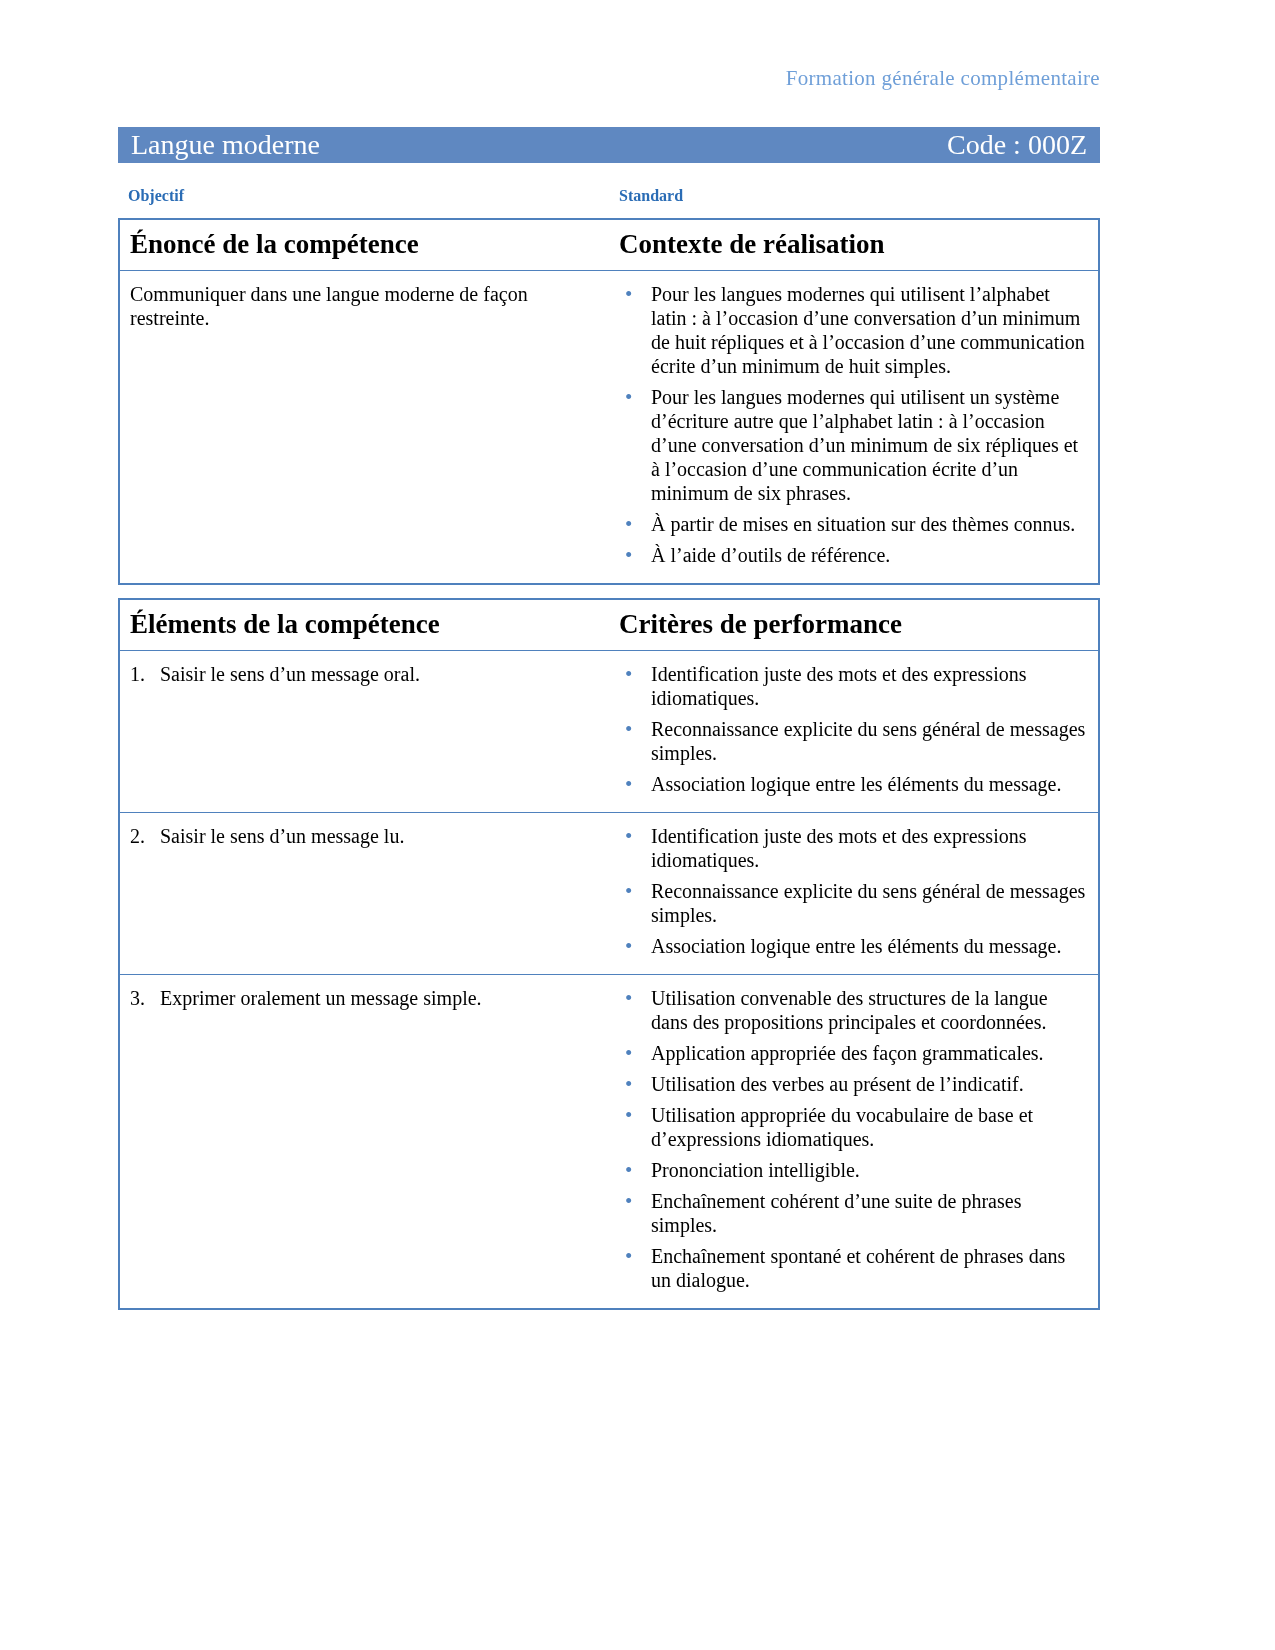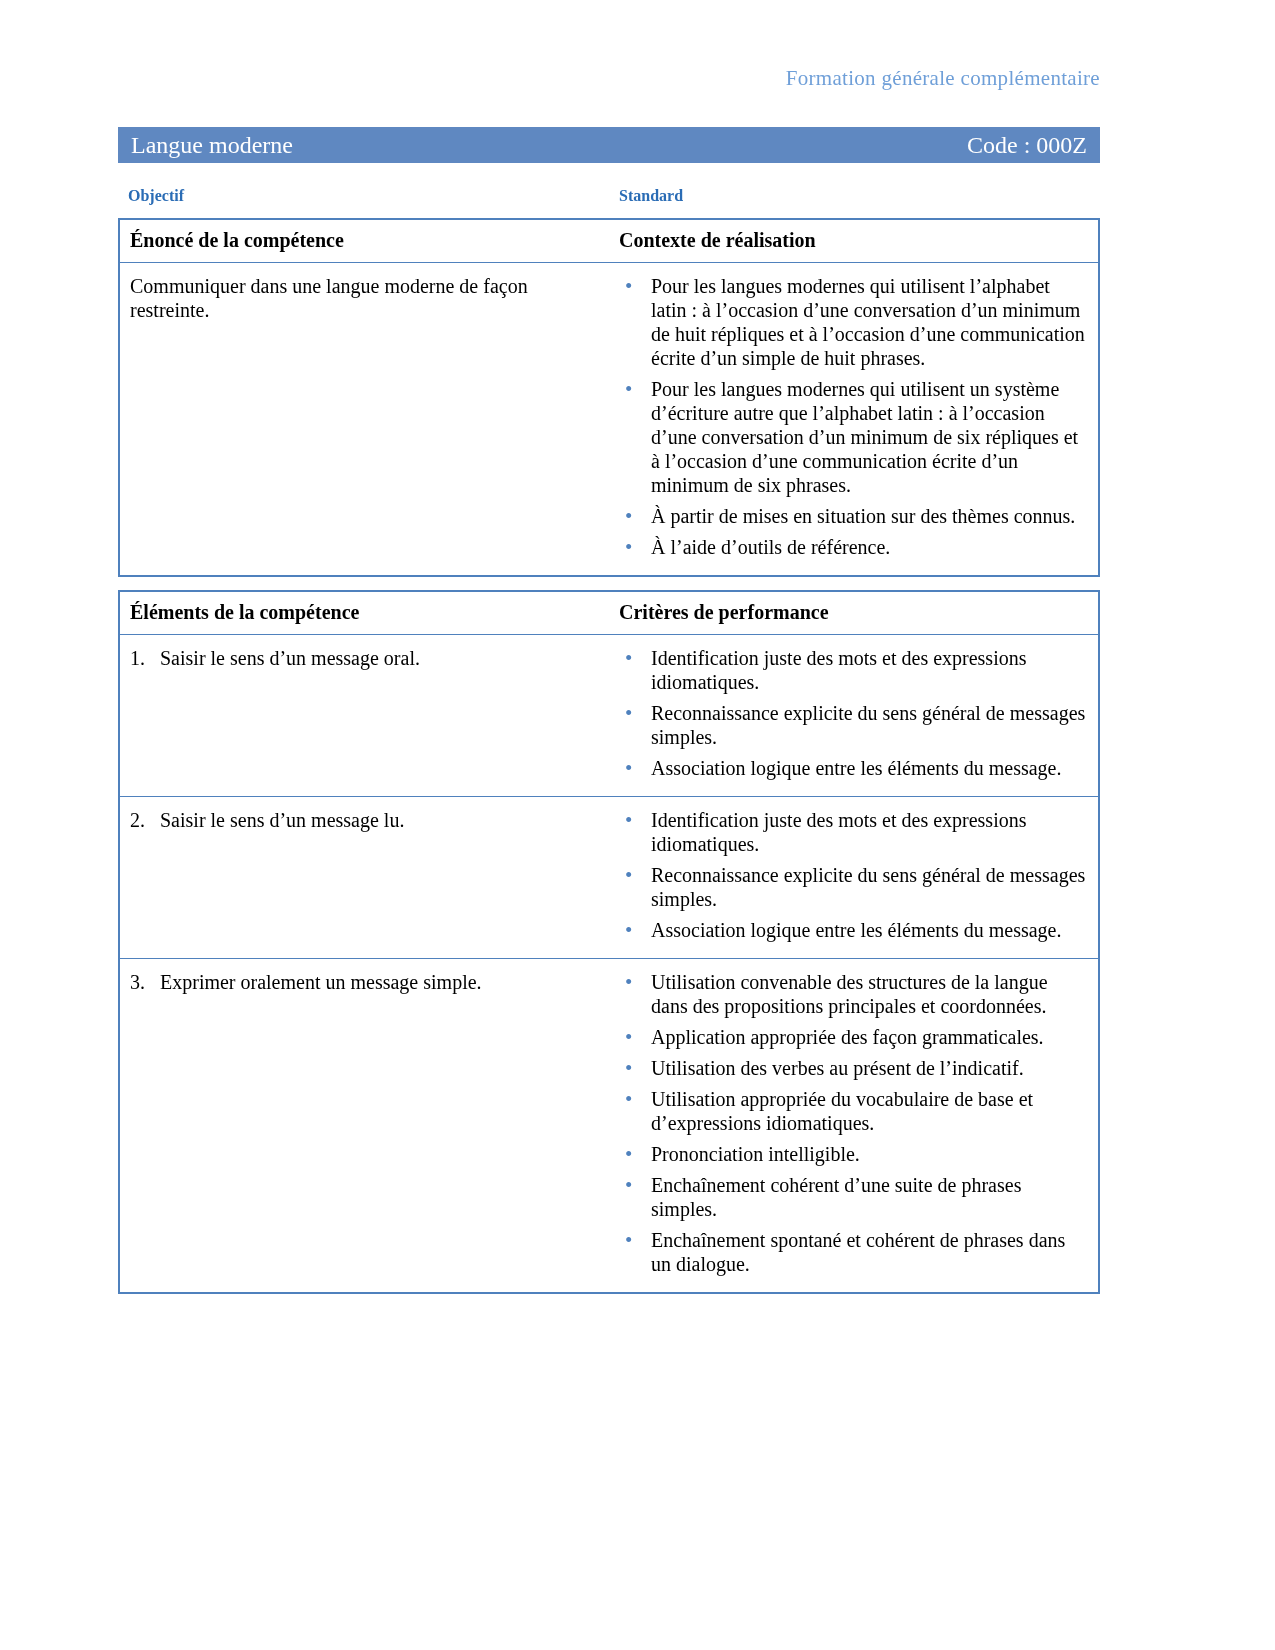--- a/index.html
+++ b/index.html
@@ -32,21 +32,21 @@
   }
   .banner {
     margin-top: 36px;
     height: 36px;
     background: #5f88c1;
     color: #ffffff;
     display: flex;
     justify-content: space-between;
     align-items: center;
     padding: 0 13px;
-    font-size: 24px;
+    font-size: 28px;
     box-sizing: border-box;
   }
   .col-headings {
     display: flex;
     margin-top: 24px;
   }
   .col-headings .h-cell {
     width: 50%;
     font-size: 16px;
     font-weight: bold;
@@ -59,21 +59,21 @@
     width: 100%;
     border-collapse: collapse;
     border: 2px solid #4f81bd;
     margin-top: 13px;
     table-layout: fixed;
   }
   table.comp-table th {
     width: 50%;
     text-align: left;
     vertical-align: top;
-    font-size: 20px;
+    font-size: 27px;
     font-weight: bold;
     color: #000000;
     padding: 9px 12px 10px 10px;
     border-bottom: 1px solid #4f81bd;
   }
   table.comp-table td {
     vertical-align: top;
     text-align: left;
     font-size: 20px;
     line-height: 24px;
@@ -149,21 +149,21 @@
         <tr>
           <th>Énoncé de la compétence</th>
           <th>Contexte de réalisation</th>
         </tr>
       </thead>
       <tbody>
           <tr class="body-row">
             <td class="left-cell"><span>Communiquer dans une langue moderne de façon restreinte.</span></td>
             <td class="right-cell">
               <ul class="bullets">
-                <li>Pour les langues modernes qui utilisent l’alphabet latin : à l’occasion d’une conversation d’un minimum de huit répliques et à l’occasion d’une communication écrite d’un simple de huit phrases.</li>
+                <li>Pour les langues modernes qui utilisent l’alphabet latin : à l’occasion d’une conversation d’un minimum de huit répliques et à l’occasion d’une communication écrite d’un minimum de huit simples.</li>
                 <li>Pour les langues modernes qui utilisent un système d’écriture autre que l’alphabet latin : à l’occasion d’une conversation d’un minimum de six répliques et à l’occasion d’une communication écrite d’un minimum de six phrases.</li>
                 <li>À partir de mises en situation sur des thèmes connus.</li>
                 <li>À l’aide d’outils de référence.</li>
               </ul>
             </td>
           </tr>
         </tbody>
     </table>
 
     <table class="comp-table">

